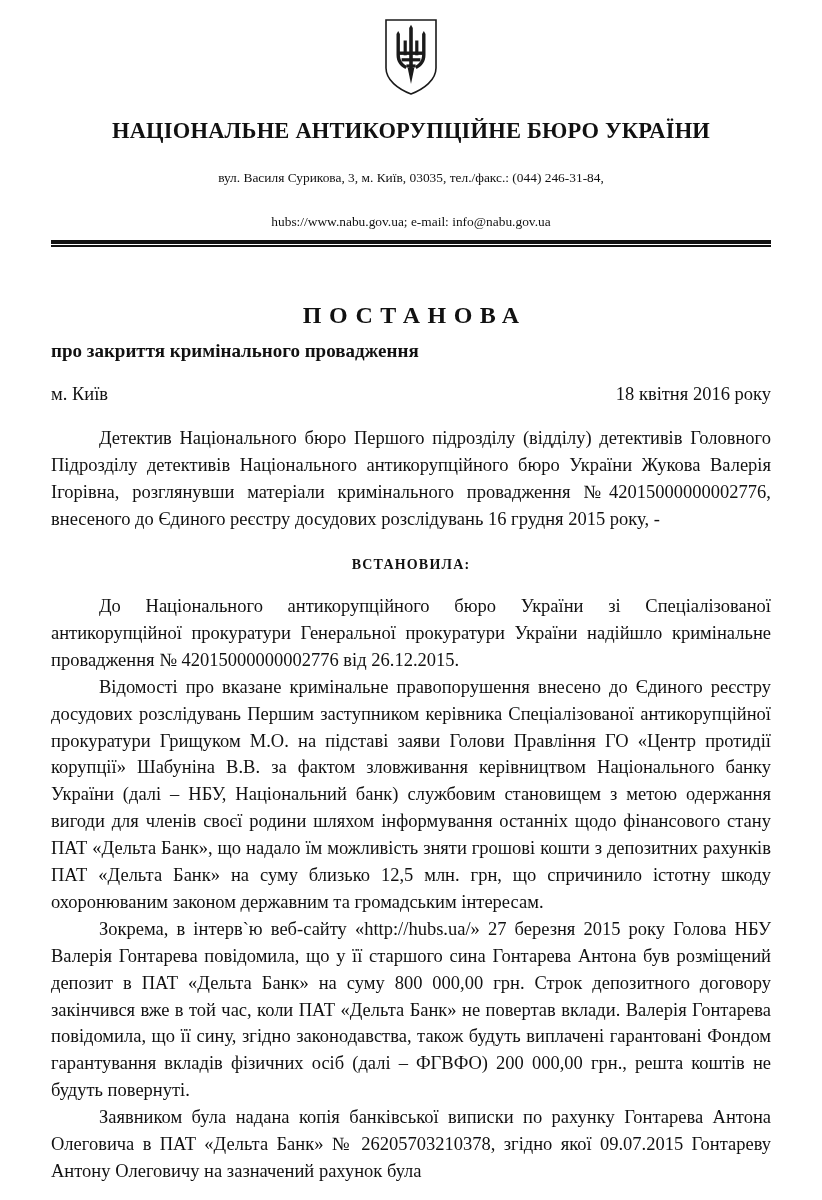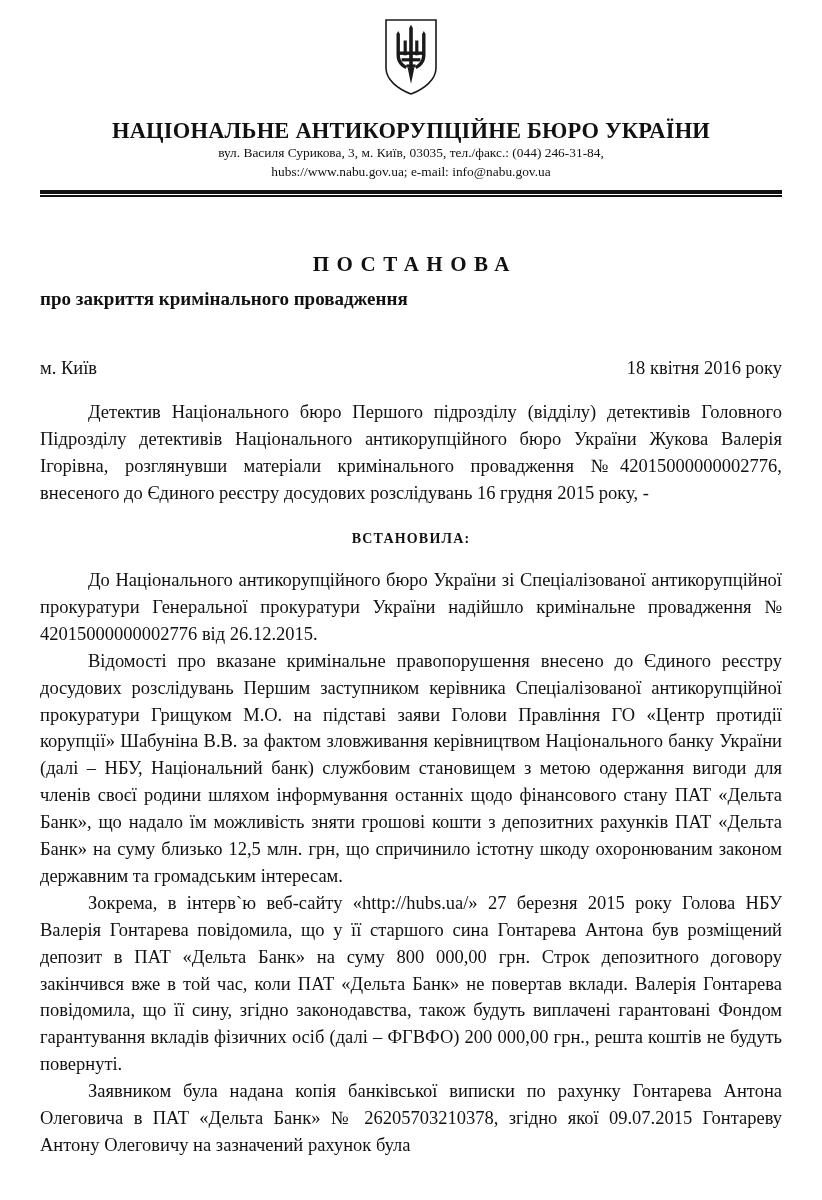--- a/index.html
+++ b/index.html
@@ -13,21 +13,21 @@
     height: 1200px;
     overflow: hidden;
     font-family: "Liberation Serif", "DejaVu Serif", serif;
     color: #111111;
   }
   .page {
     position: relative;
     width: 822px;
     height: 1200px;
     box-sizing: border-box;
-    padding: 0 40px;
+    padding: 0 51px;
   }
 
   
   .emblem-wrap {
     padding-top: 18px;
     text-align: center;
   }
   .emblem {
     display: inline-block;
     width: 54px;
@@ -37,21 +37,21 @@
     margin-top: 18px;
     text-align: center;
     font-weight: bold;
     font-size: 22.5px;
     letter-spacing: 0.2px;
     white-space: nowrap;
   }
   .contact-line {
     text-align: center;
     font-size: 13.4px;
-    margin-top: 0;
+    margin-top: 25px;
     line-height: 1.38;
     white-space: nowrap;
   }
   .rule {
     margin-top: 9px;
     height: 7px;
   }
   .rule .bar-thick {
     height: 4px;
     background: #111111;
@@ -62,38 +62,38 @@
   }
   .rule .bar-thin {
     height: 2px;
     background: #111111;
   }
 
   
   .doc-title {
     text-align: center;
     font-weight: bold;
-    font-size: 21px;
+    font-size: 24px;
     letter-spacing: 7.5px;
     margin-top: 55px;
     text-indent: 7.5px;
   }
   .doc-subtitle {
     text-align: left;
     font-weight: bold;
     font-size: 19px;
     margin-top: 11px;
   }
 
   
   .placedate {
     display: flex;
     justify-content: space-between;
     align-items: baseline;
-    margin-top: 48px;
+    margin-top: 22px;
     font-size: 18.5px;
   }
 
   
   .body-text {
     margin-top: 20px;
     font-size: 18.5px;
     line-height: 1.455;
   }
   .para {

